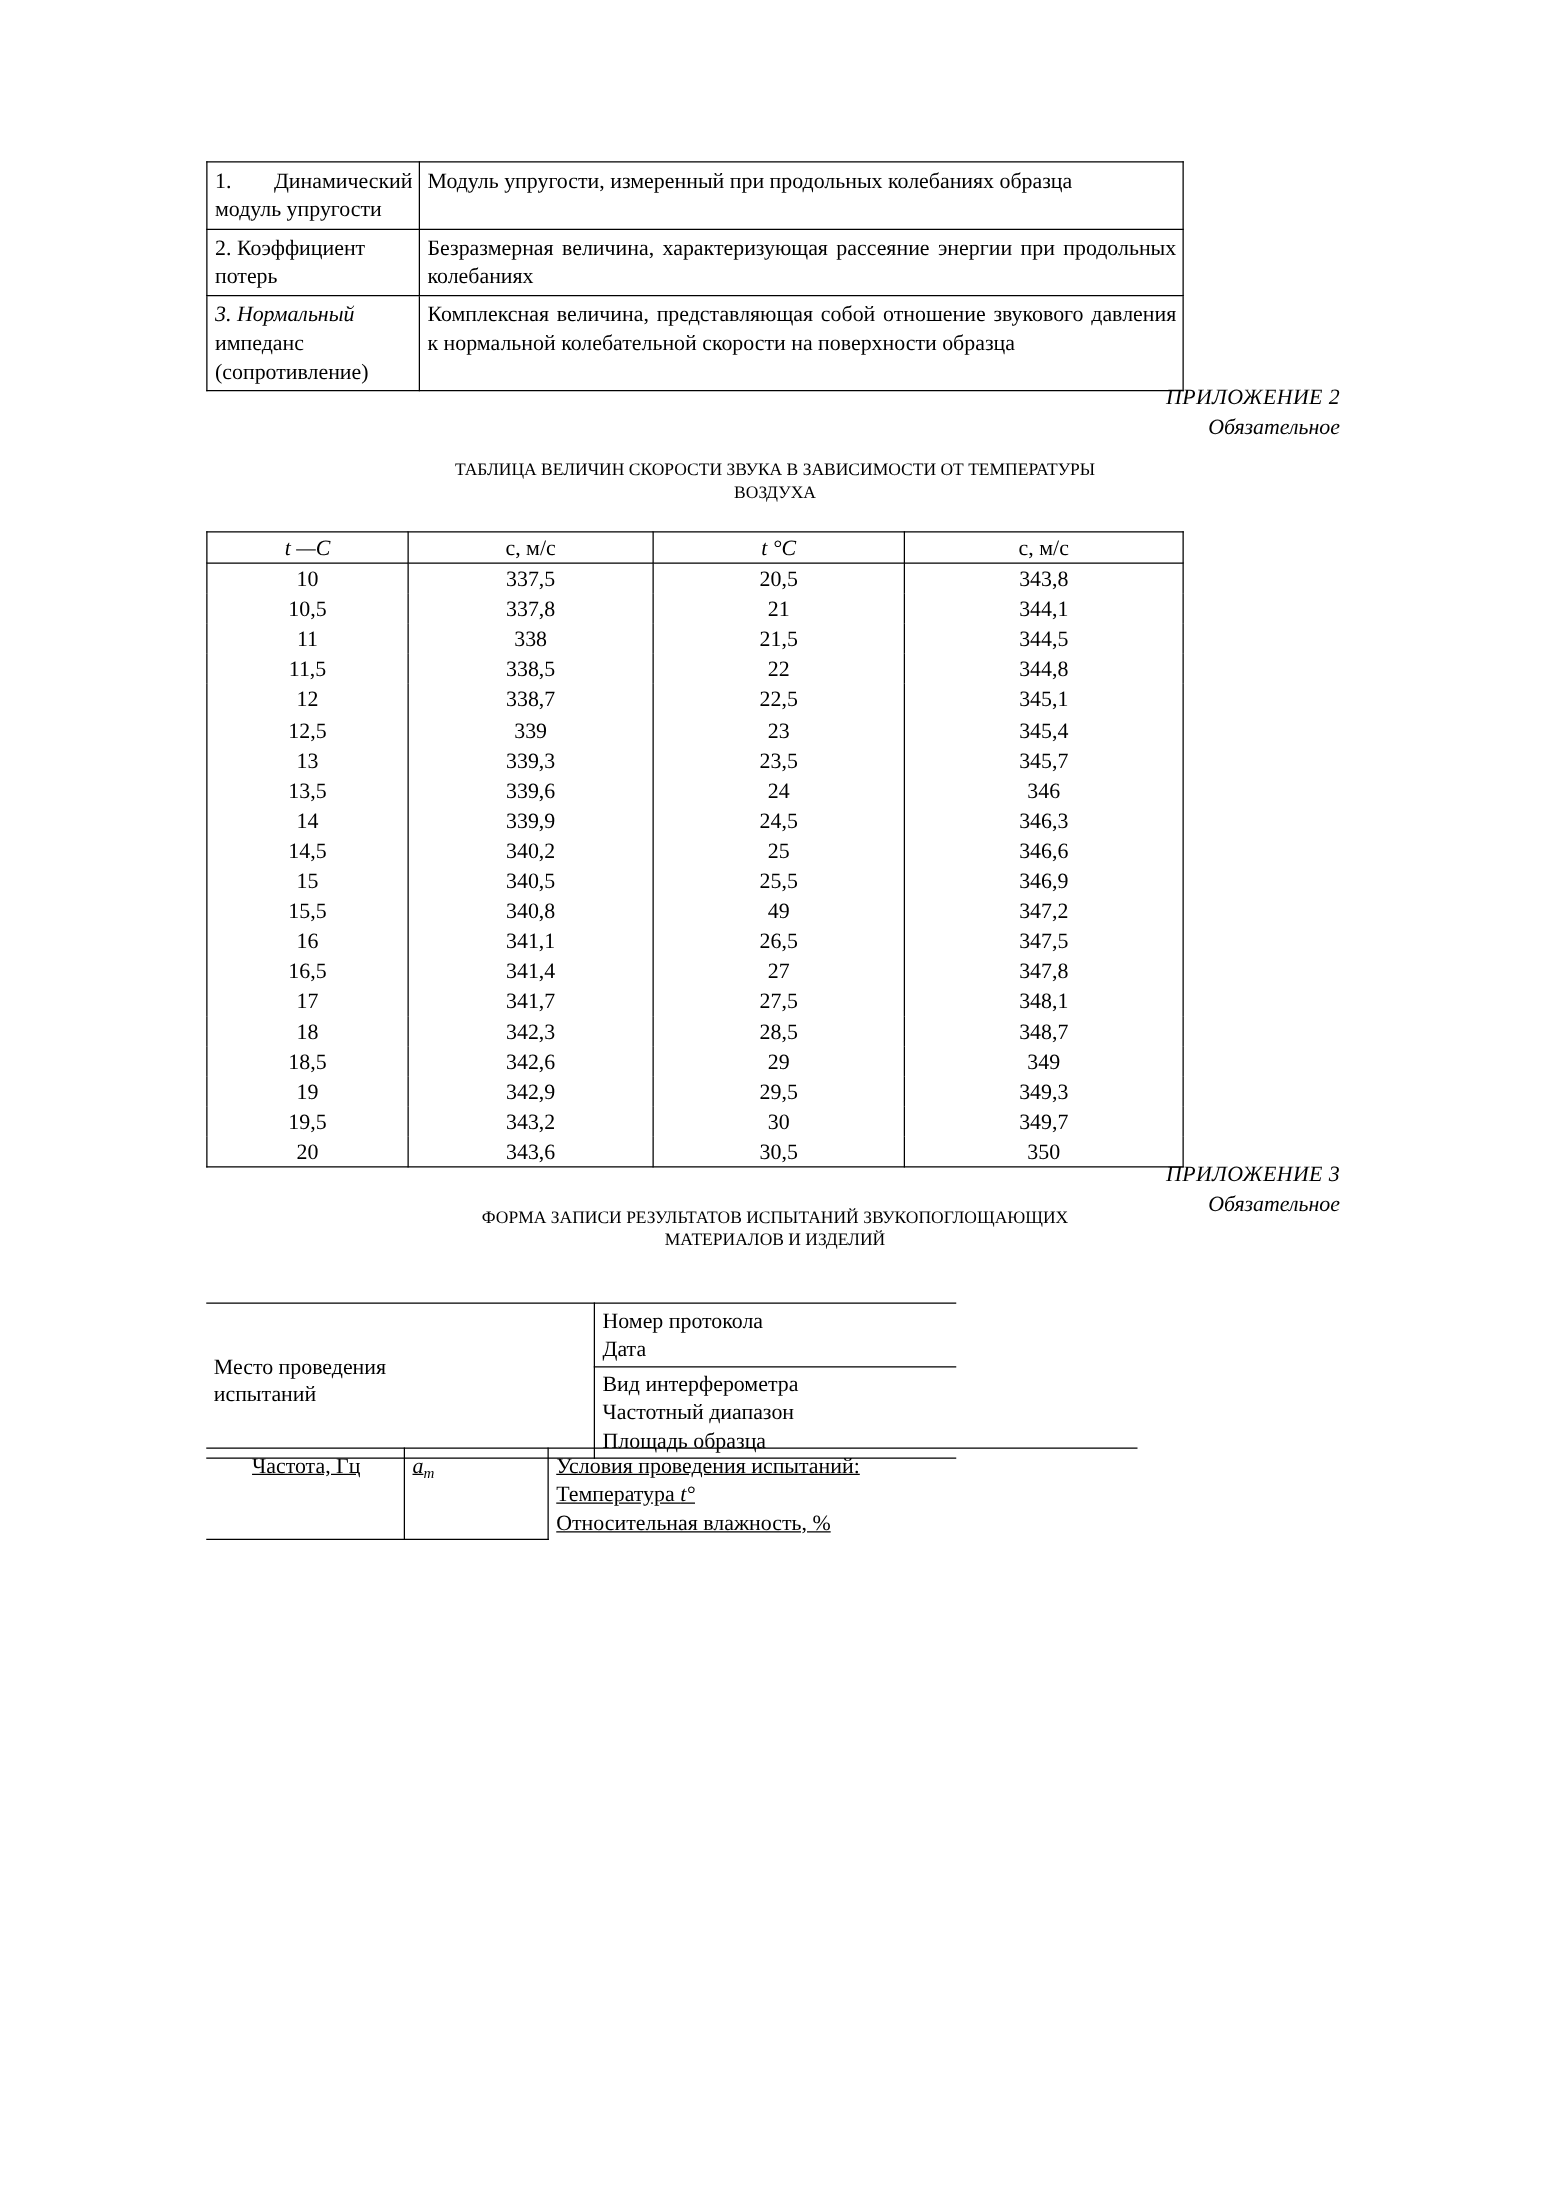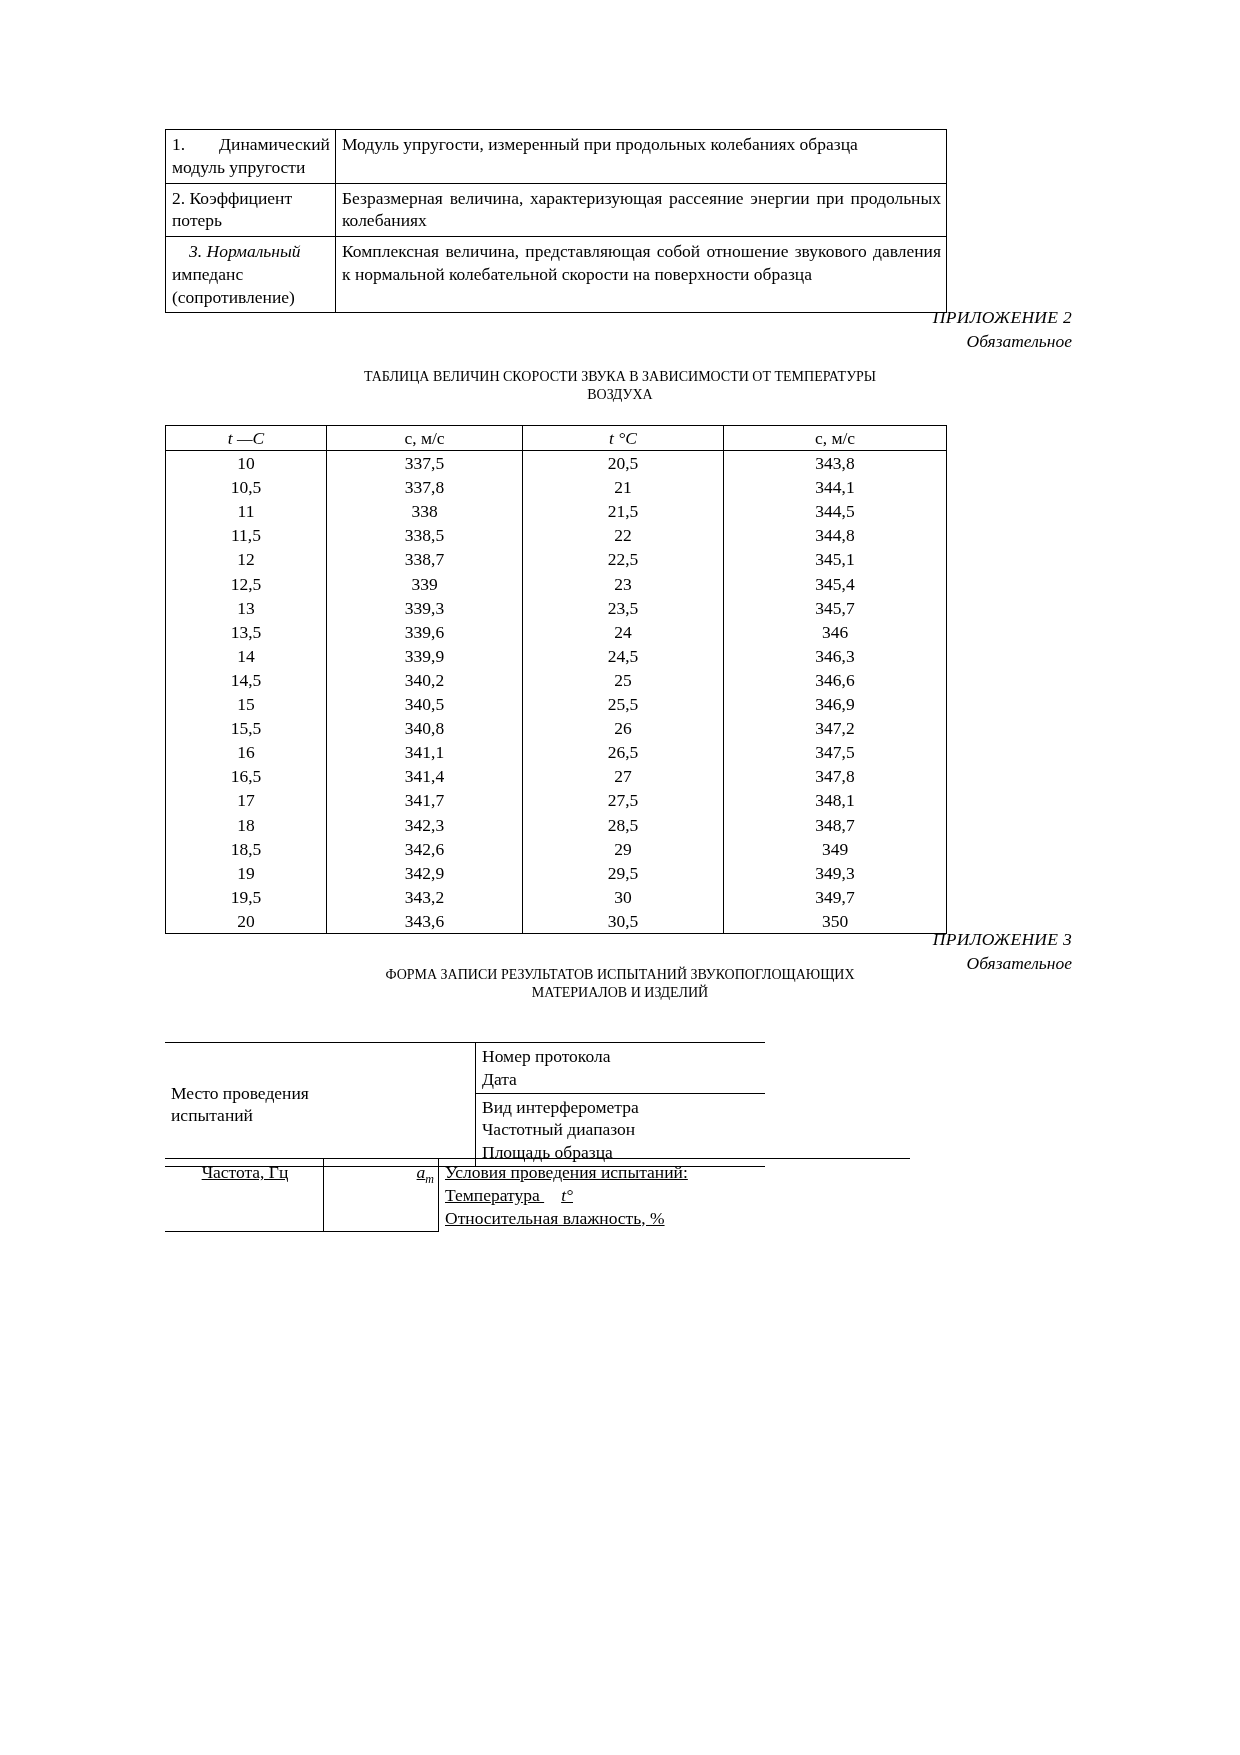--- a/index.html
+++ b/index.html
@@ -168,28 +168,28 @@
     border-top: 1.8px solid #000;
     border-bottom: 1.8px solid #000;
     border-right: 1.4px solid #000;
     text-align: center;
   }
   .form2 td.alpha {
     width: 104px;
     border-top: 1.8px solid #000;
     border-bottom: 1.8px solid #000;
     border-right: 1.4px solid #000;
-    text-align: right;
+    text-align: left;
     font-style: italic;
   }
   .form2 td.cond {
     border-top: 1.8px solid #000;
   }
   .form2 .sub { display: block; }
-  .it { font-style: italic; margin-left: 17px; }
+  .it { font-style: italic; }
   sub.small { font-size: 12px; }
 </style>
 </head>
 <body>
 
 <div class="page">
 
   <table class="defs-table">
     <tbody>
       <tr>
@@ -302,21 +302,21 @@
         </tr>
         <tr>
           <td class="c1">15</td>
           <td class="c2">340,5</td>
           <td class="c3">25,5</td>
           <td class="c4">346,9</td>
         </tr>
         <tr>
           <td class="c1">15,5</td>
           <td class="c2">340,8</td>
-          <td class="c3">26</td>
+          <td class="c3">49</td>
           <td class="c4">347,2</td>
         </tr>
         <tr>
           <td class="c1">16</td>
           <td class="c2">341,1</td>
           <td class="c3">26,5</td>
           <td class="c4">347,5</td>
         </tr>
         <tr>
           <td class="c1">16,5</td>

